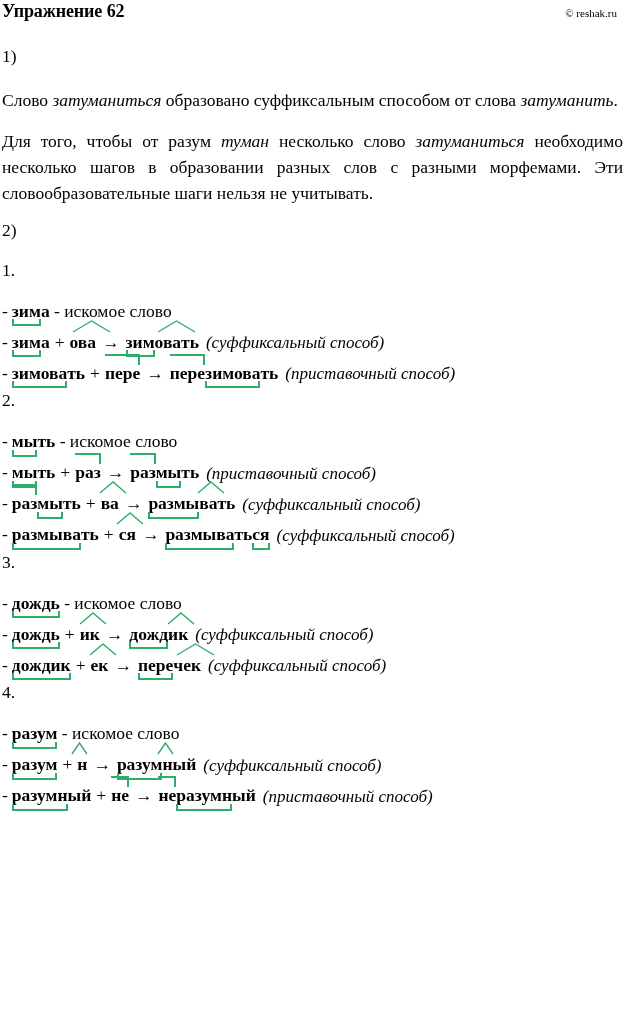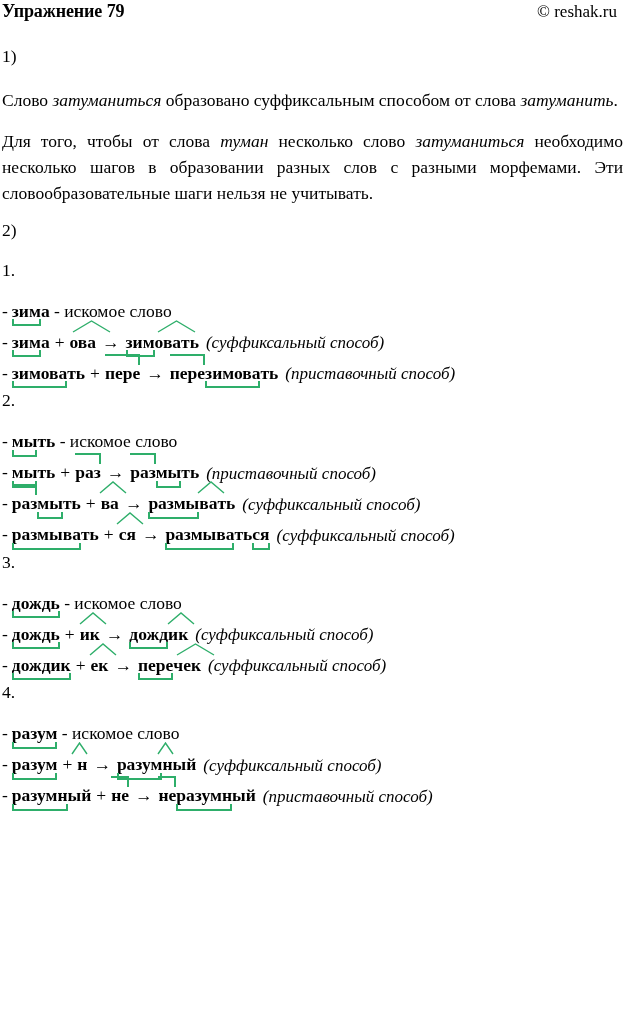--- a/index.html
+++ b/index.html
@@ -33,21 +33,21 @@
     padding: 2px 4px 0 2px;
     height: 24px;
   }
   .ex-title {
     font-weight: bold;
     font-size: 18px;
     letter-spacing: -0.1px;
     white-space: nowrap;
   }
   .copyright {
-    font-size: 17px;
+    font-size: 11px;
     white-space: nowrap;
     padding-right: 4px;
   }
 
   
   .part-label {
     font-size: 17.5px;
     padding: 0 2px;
   }
   .para {
@@ -156,35 +156,35 @@
     box-sizing: border-box;
     pointer-events: none;
   }
 </style>
 </head>
 <body>
 
 <div class="page">
 
   <div class="header">
-    <div class="ex-title">Упражнение 79</div>
+    <div class="ex-title">Упражнение 62</div>
     <div class="copyright">© reshak.ru</div>
   </div>
 
   <div class="spacer-lg"></div>
 
   <div class="part-label">1)</div>
 
   <div class="spacer-lg"></div>
 
   <p class="para"><span>Слово </span><em>затуманиться</em><span> образовано суффиксальным способом от слова </span><em>затуманить</em><span>.</span></p>
 
   <div class="spacer-md"></div>
 
-  <p class="para"><span>Для того, чтобы от слова </span><em>туман</em><span> несколько слово </span><em>затуманиться</em><span> необходимо несколько шагов в образовании разных слов с разными морфемами. Эти словообразовательные шаги нельзя не учитывать.</span></p>
+  <p class="para"><span>Для того, чтобы от разум </span><em>туман</em><span> несколько слово </span><em>затуманиться</em><span> необходимо несколько шагов в образовании разных слов с разными морфемами. Эти словообразовательные шаги нельзя не учитывать.</span></p>
 
   <div class="spacer-md"></div>
 
   <div class="part-label">2)</div>
 
   <div class="spacer-lg"></div>
 
   <div id="groups-root">
       <div class="item-number">1.</div>
       <div class="spacer-sm"></div>

